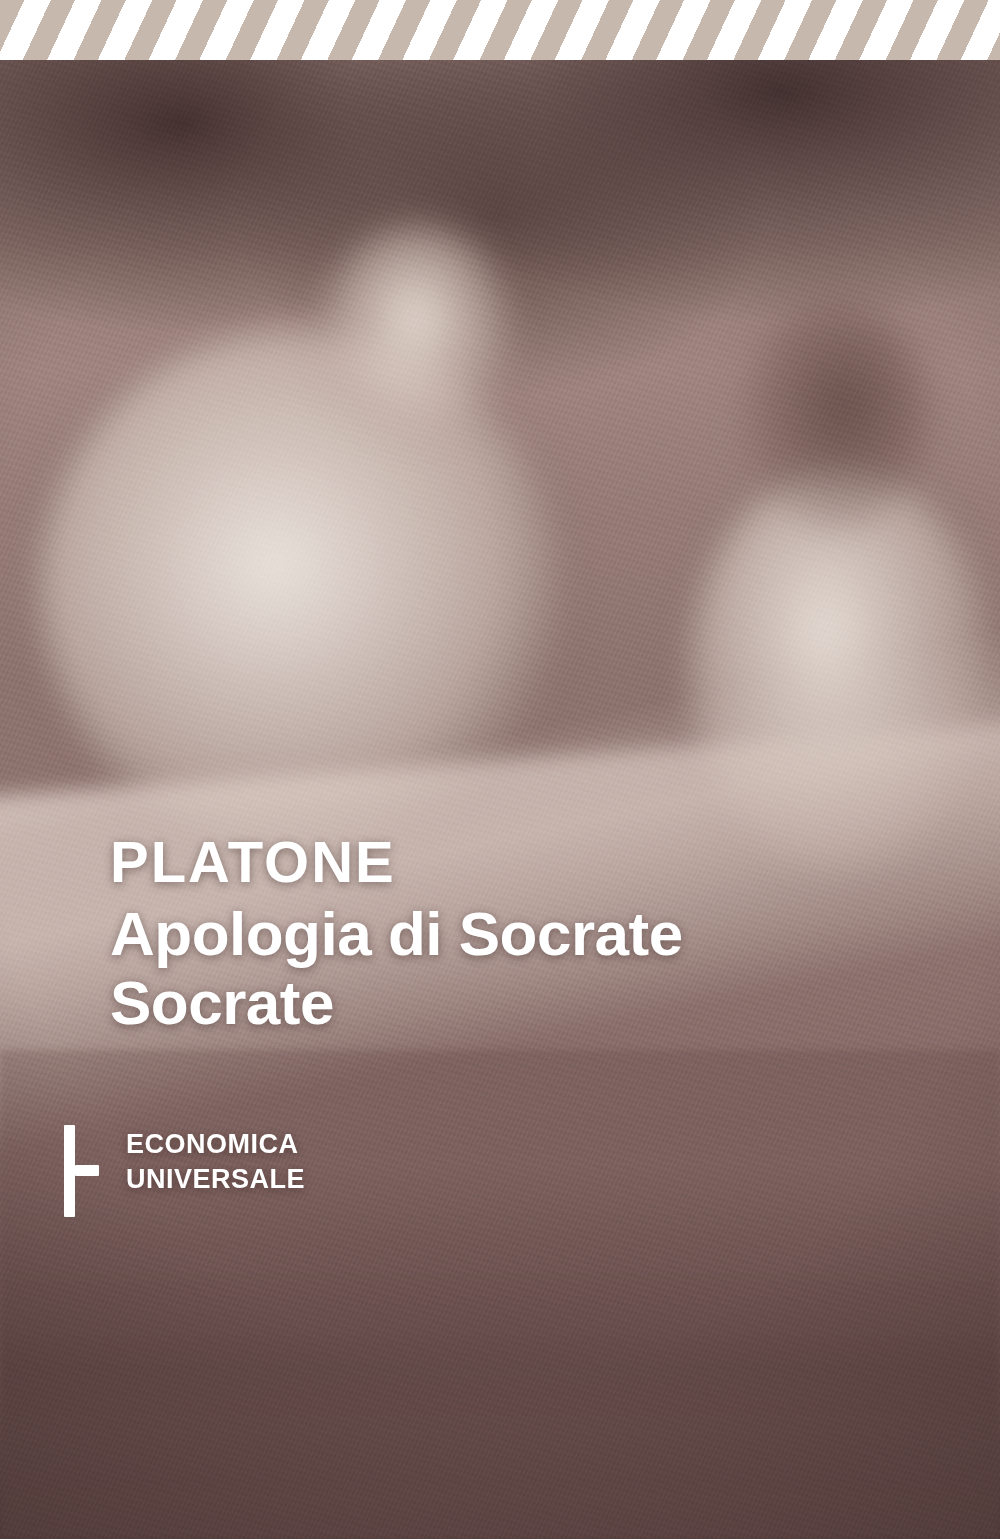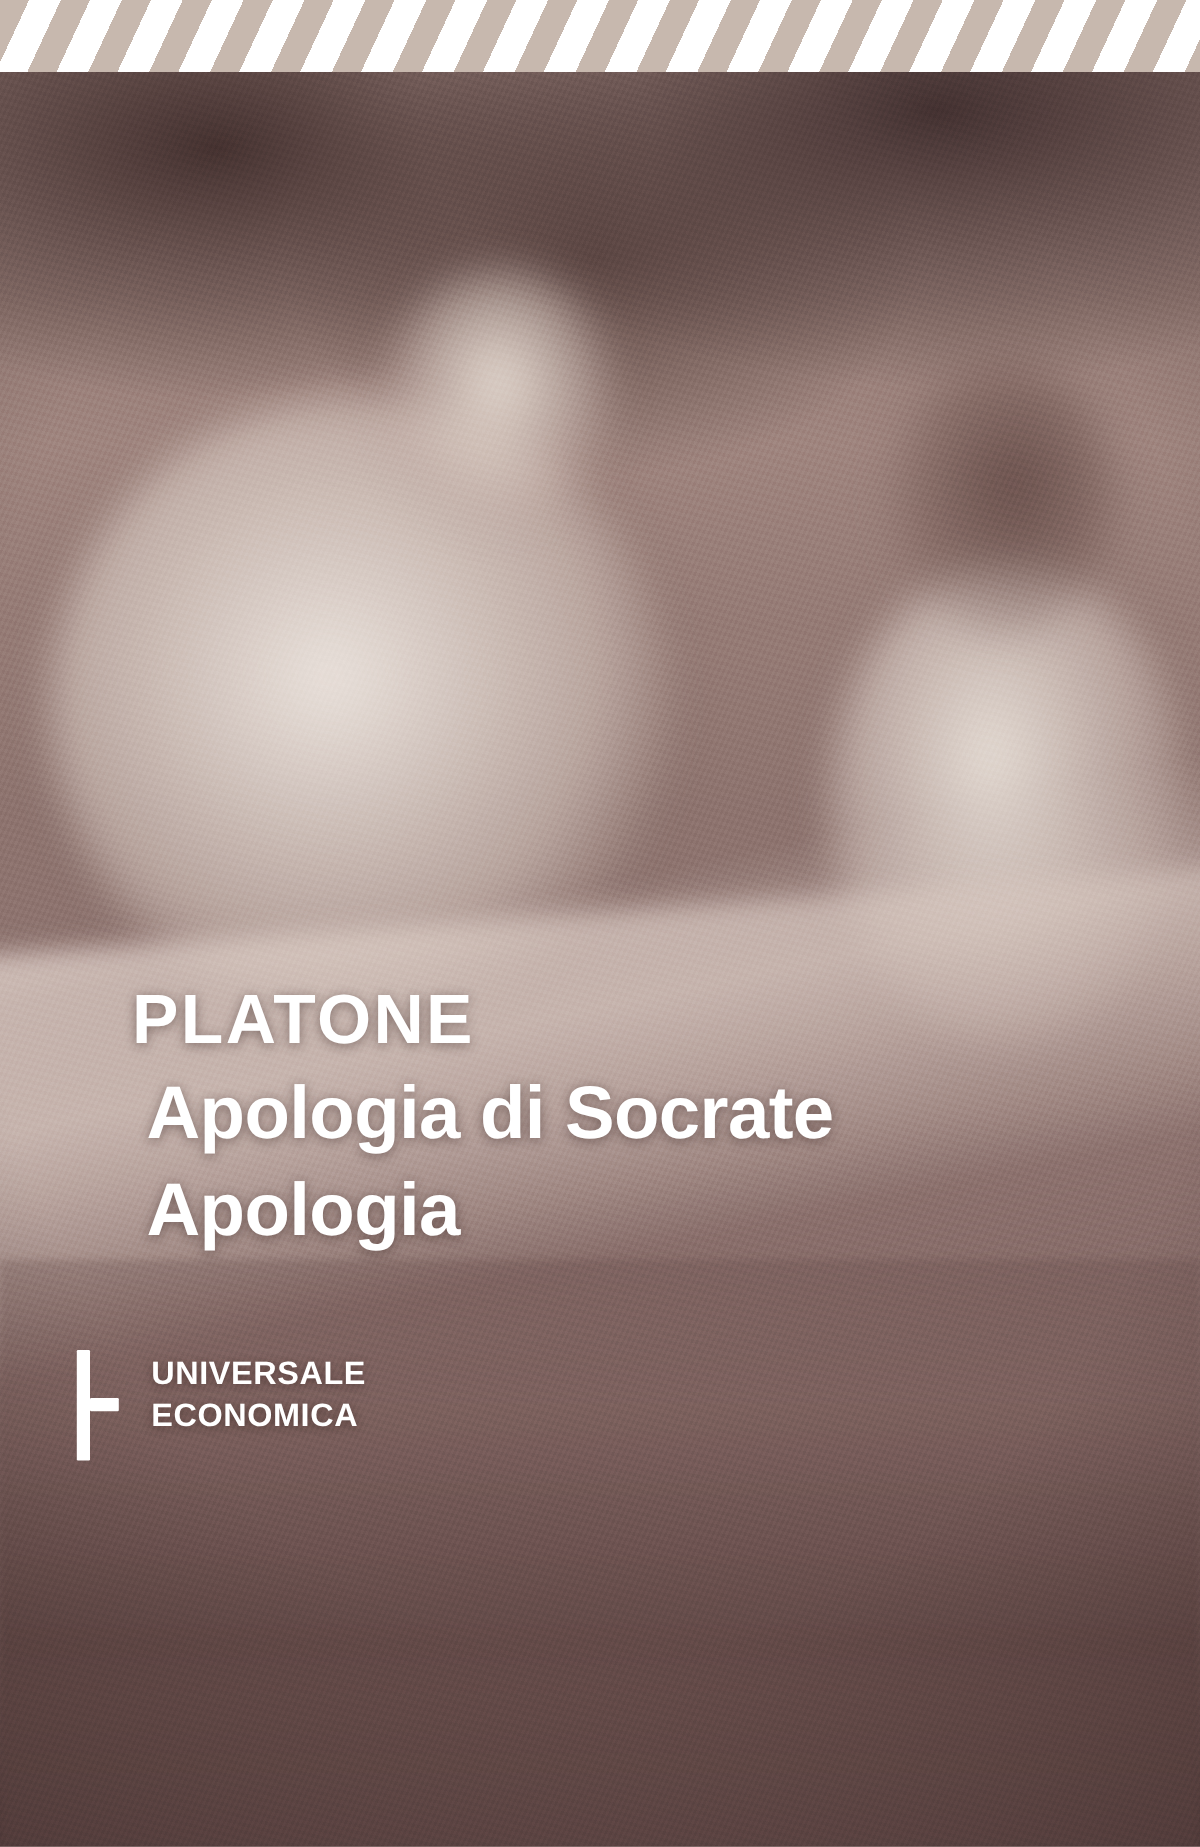--- a/index.html
+++ b/index.html
@@ -111,28 +111,28 @@
     top: 820px;
     width: 820px;
     color: #ffffff;
     text-shadow: 0 2px 10px rgba(40,20,18,0.45);
   }
   .author {
     font-size: 58px;
     font-weight: 700;
     letter-spacing: 2px;
     line-height: 1.05;
-    margin: 0 0 6px 0;
+    margin: 12px 0 6px 0;
   }
   .title-line {
     font-size: 62px;
     font-weight: 700;
     line-height: 1.12;
     letter-spacing: -0.5px;
-    margin: 12px;
+    margin: 0;
   }
 
   
   .imprint {
     position: absolute;
     left: 60px;
     top: 1125px;
     display: flex;
     align-items: flex-start;
     gap: 22px;
@@ -179,28 +179,28 @@
     <div class="water"></div>
     <div class="grain"></div>
     <div class="vignette"></div>
   </div>
 
   <div class="stripes"></div>
 
   <div class="text-block">
     <p class="author">PLATONE</p>
     <p class="title-line">Apologia di Socrate</p>
-    <p class="title-line">Apologia</p>
+    <p class="title-line">Socrate</p>
   </div>
 
   <div class="imprint">
     <div class="logo-f">
       <span class="bar stem"></span>
       <span class="curve-top"></span>
       <span class="bar arm-mid"></span>
     </div>
     <div class="imprint-lines">
+      <div>ECONOMICA</div>
       <div>UNIVERSALE</div>
-      <div>ECONOMICA</div>
     </div>
   </div>
 
 </div>
 
 </body></html>

